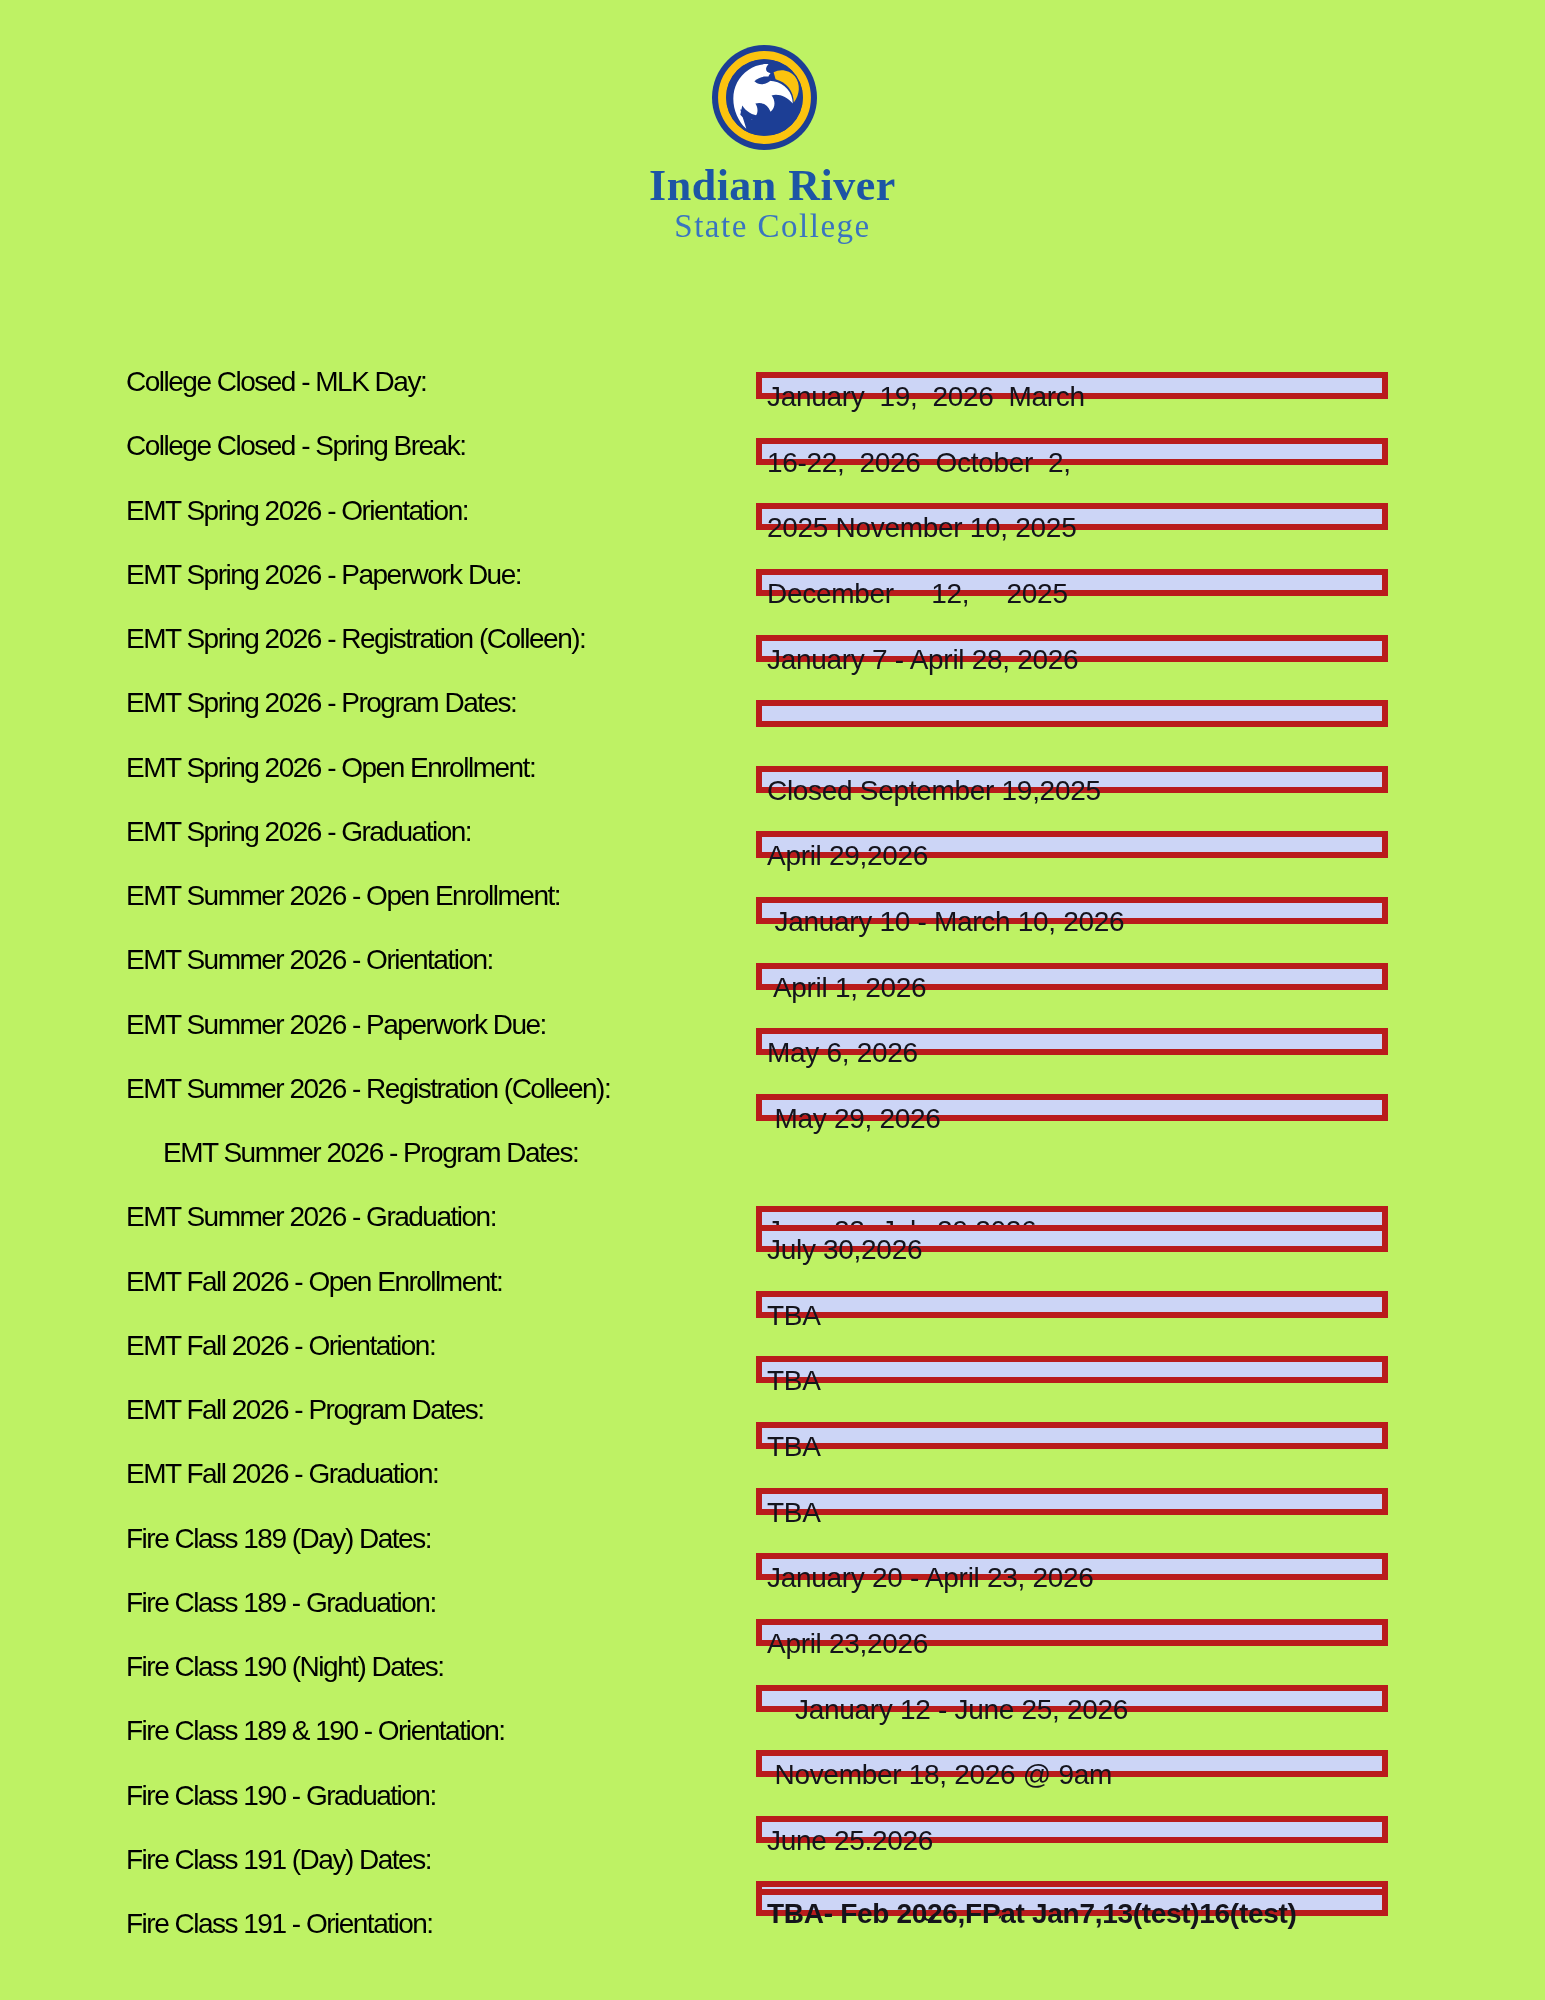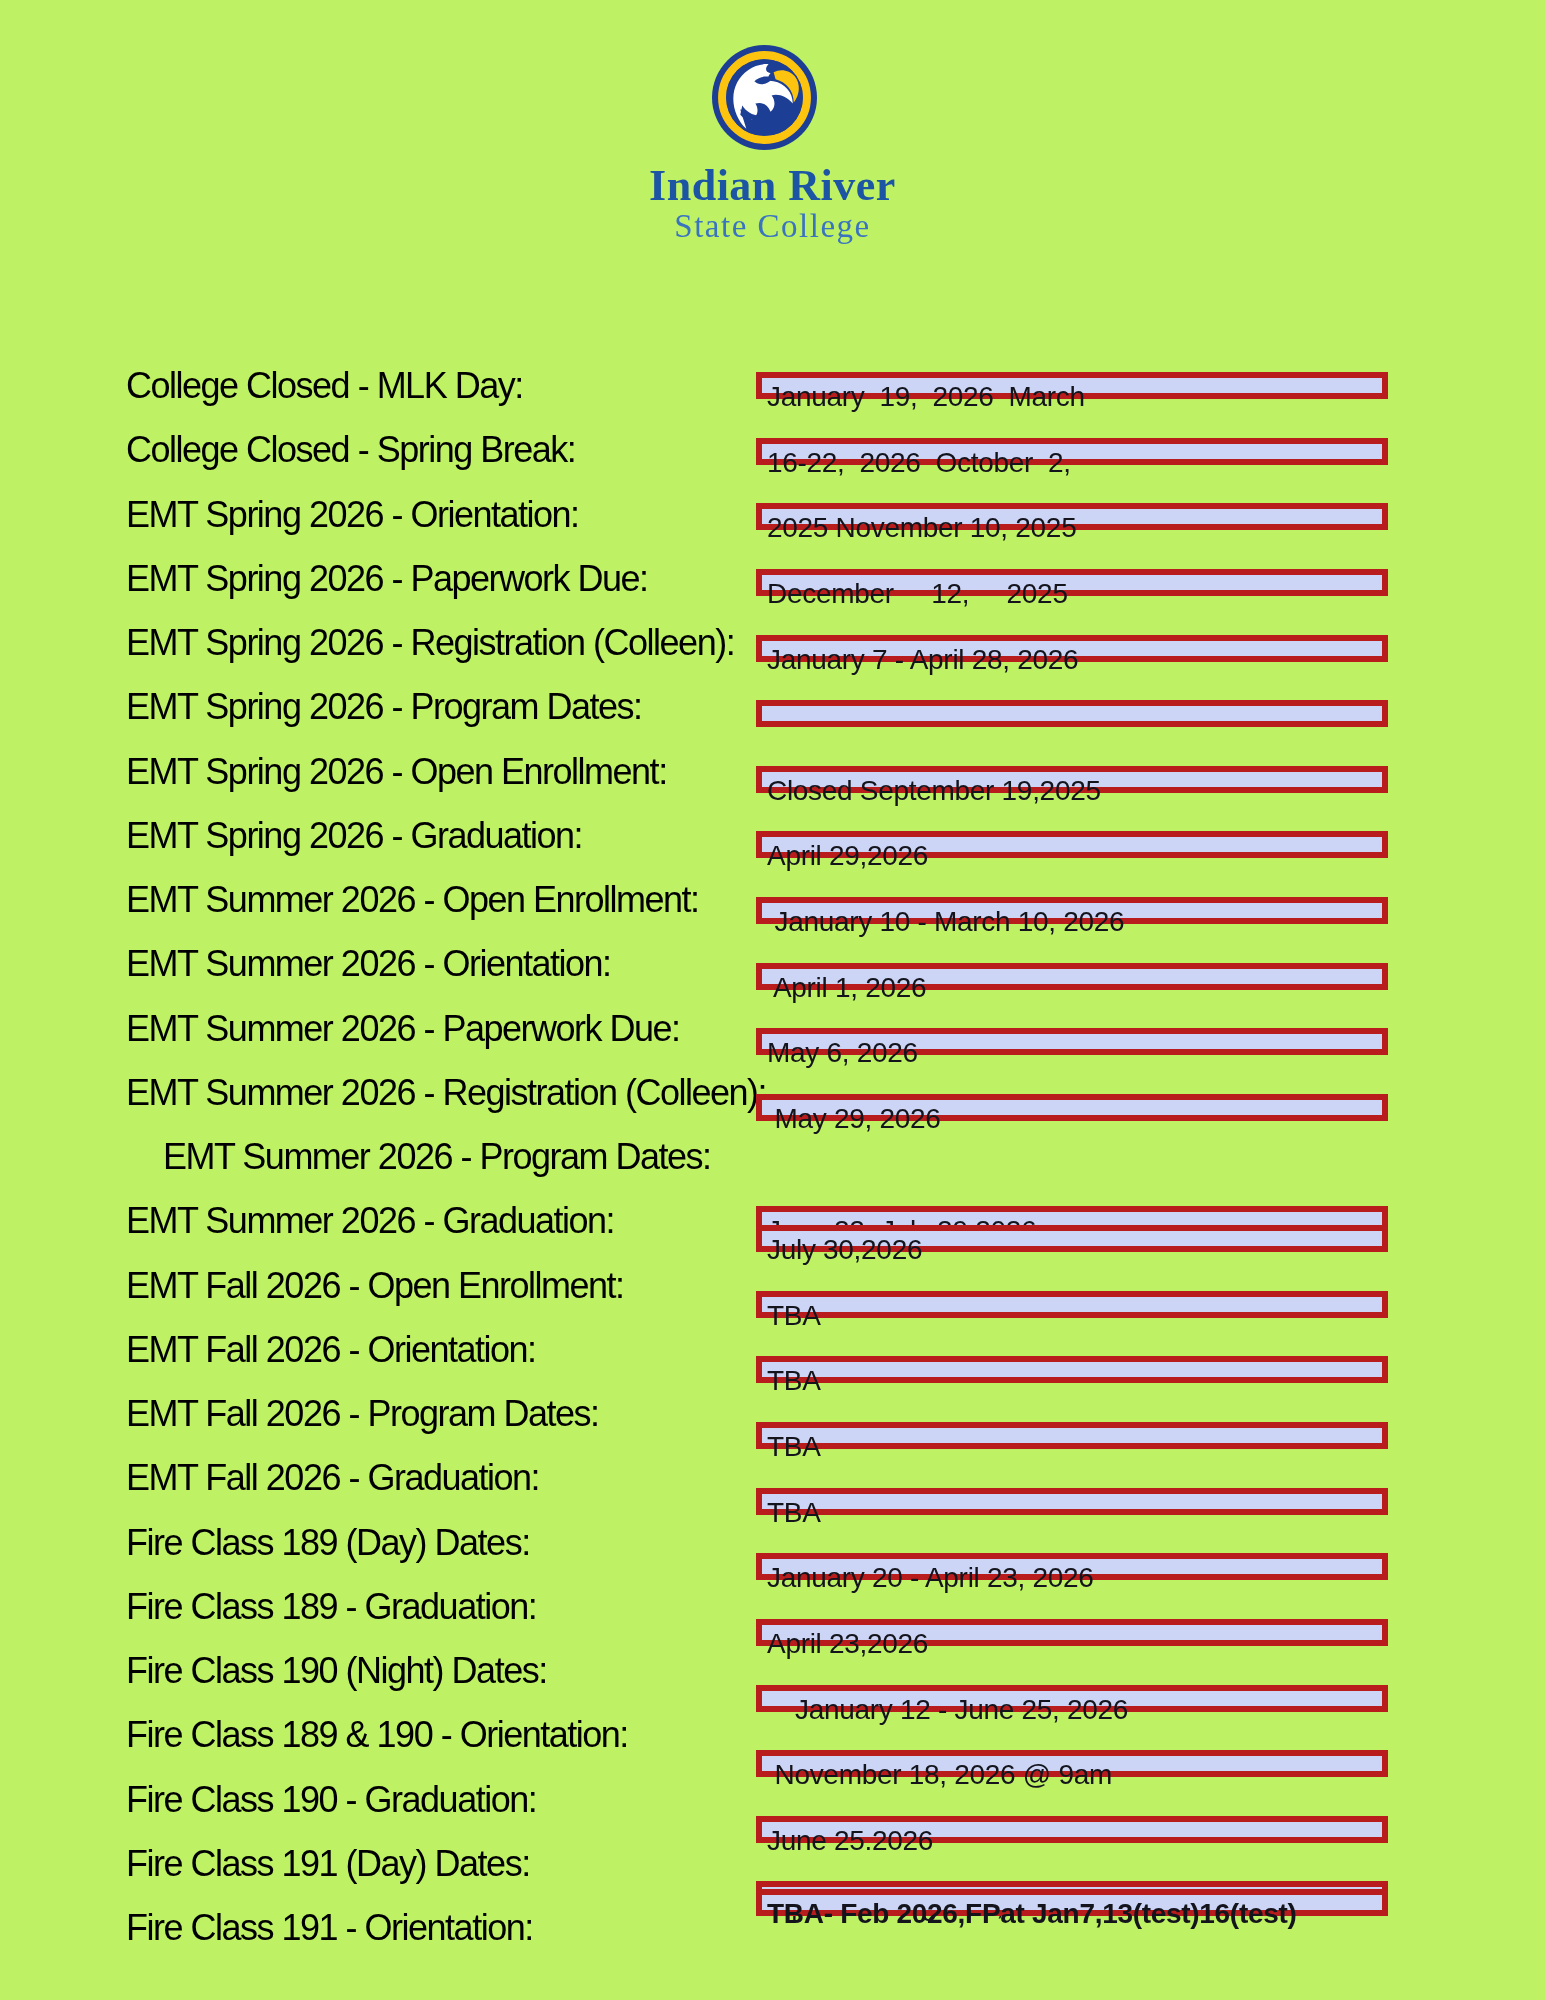--- a/index.html
+++ b/index.html
@@ -7,21 +7,21 @@
         font-family:"Liberation Sans",sans-serif;}
   .logo-eagle{position:absolute;left:712px;top:45px;width:105px;height:105px;}
   .wordmark1{position:absolute;left:0;top:164px;width:1545px;text-align:center;
              font-family:"Liberation Serif",serif;font-weight:bold;font-size:44px;
              line-height:1;color:#1d55a5;letter-spacing:0.5px;}
   .wordmark2{position:absolute;left:0;top:210px;width:1545px;text-align:center;
              font-family:"Liberation Serif",serif;font-weight:normal;font-size:33px;
              line-height:1;color:#3a74c0;letter-spacing:1.5px;}
   .page-title{position:absolute;left:0;top:266px;width:1545px;text-align:center;
               font-weight:bold;font-size:38px;line-height:1;color:#000000;letter-spacing:-1px;}
-  .row-label{position:absolute;left:126px;font-size:36px;line-height:1;color:#000000;
+  .row-label{position:absolute;left:126px;font-size:28px;line-height:1;color:#000000;
              letter-spacing:-1.5px;white-space:pre;}
   .field-box{position:absolute;left:756px;width:632px;height:27px;box-sizing:border-box;
              border:6px solid #b91c1c;background:#ccd5f6;}
   .field-text{display:block;font-size:28px;line-height:38px;padding-left:5px;
               white-space:pre;color:#14141c;letter-spacing:-0.3px;overflow:hidden;}
 </style>
 </head>
 <body>
 
 <div id="page">

